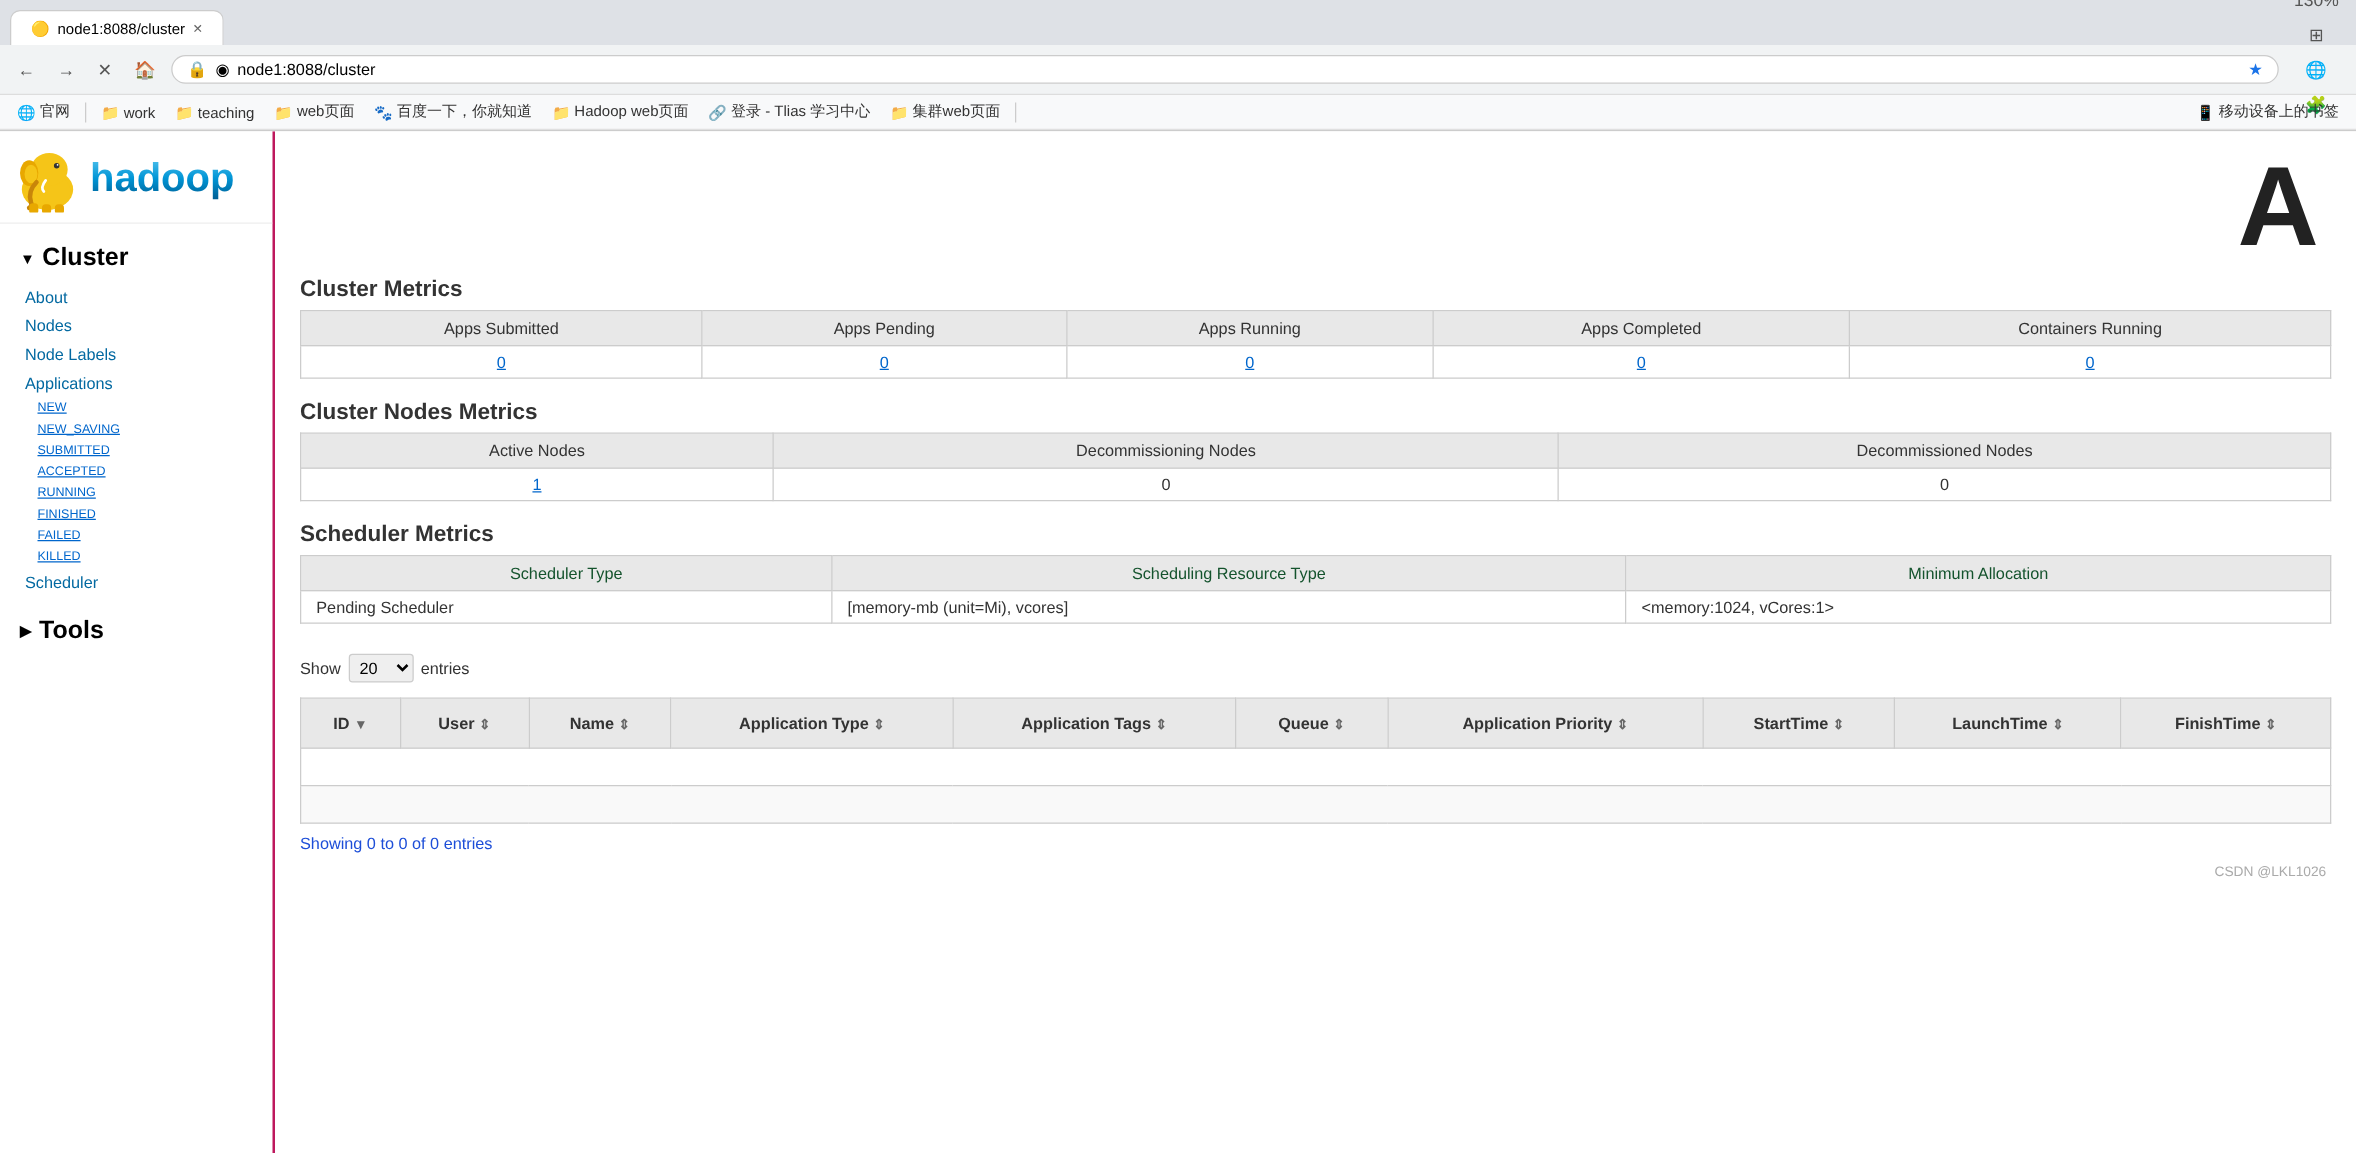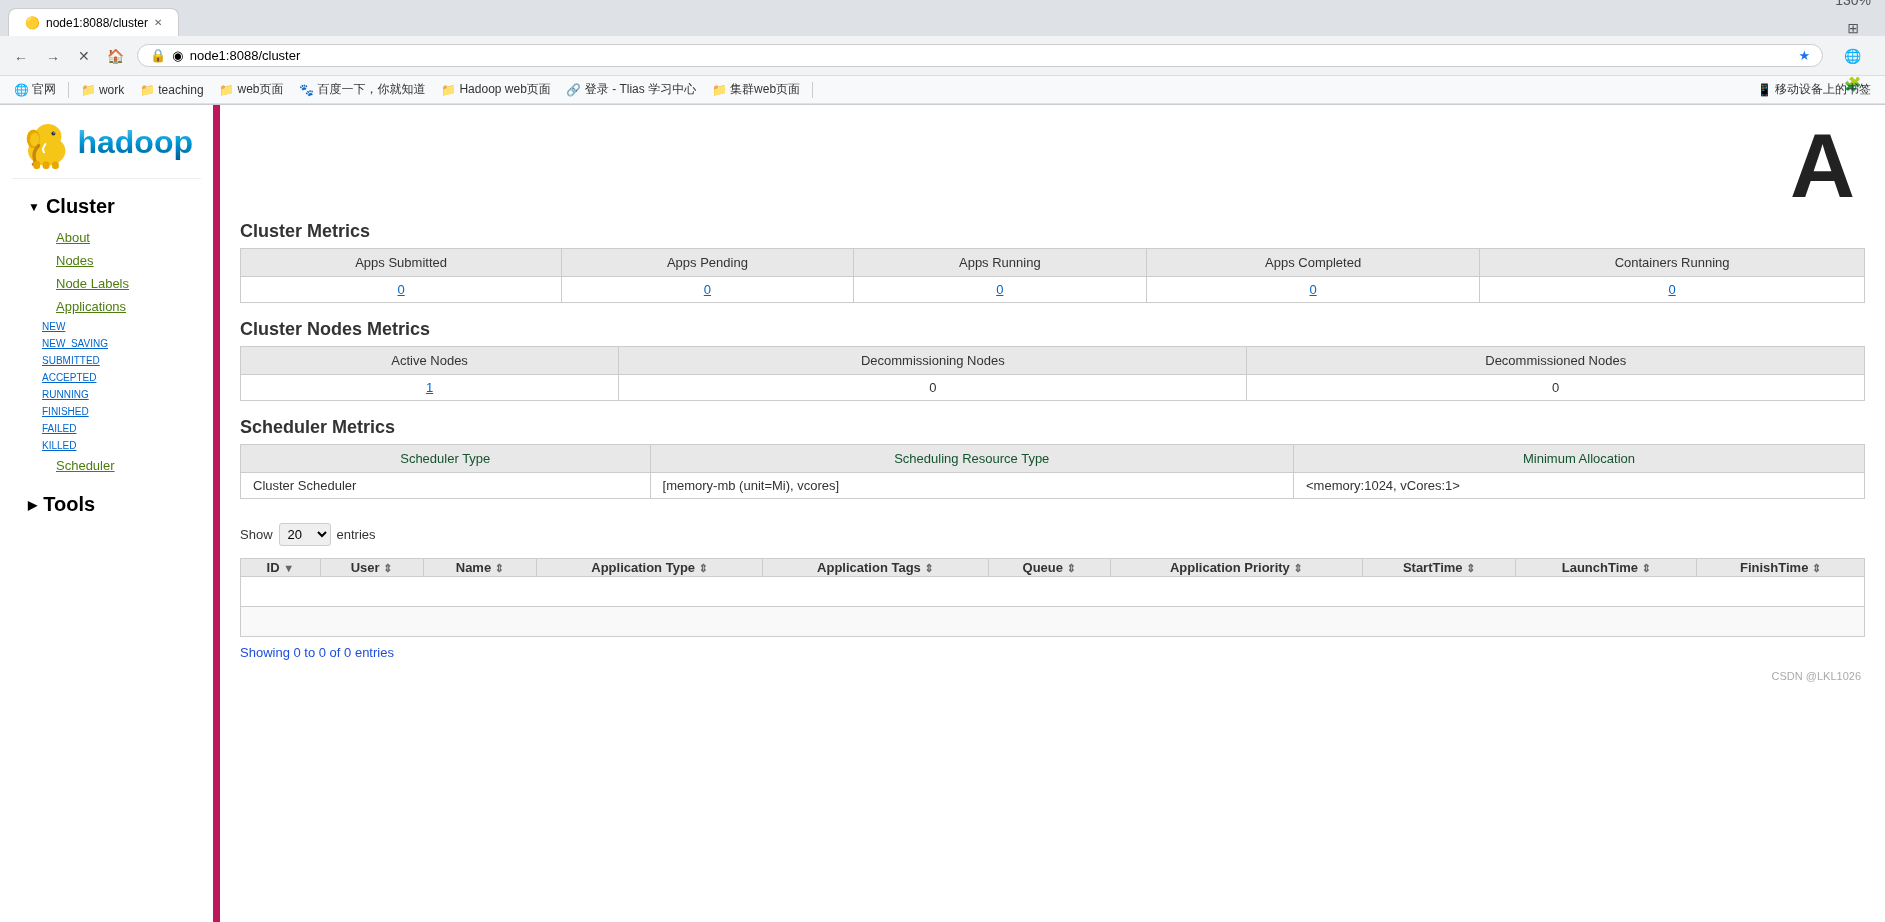--- a/index.html
+++ b/index.html
@@ -17,24 +17,24 @@
     .toolbar-icons { display: flex; align-items: center; gap: 4px; flex-direction: column; }
     .toolbar-icon { padding: 4px 6px; cursor: pointer; color: #555; font-size: 14px; }
     .bookmarks-bar { display: flex; align-items: center; padding: 3px 8px; gap: 4px; background: #f8f9fa; border-bottom: 1px solid #e0e0e0; font-size: 12px; overflow: hidden; height: 28px; }
     .bookmark-item { display: flex; align-items: center; gap: 3px; padding: 2px 6px; border-radius: 3px; cursor: pointer; white-space: nowrap; color: #333; }
     .bookmark-sep { width: 1px; height: 16px; background: #ccc; margin: 0 2px; }
 
     
     .page-container { display: flex; height: calc(100vh - 104px); overflow: hidden; }
 
     
-    .sidebar { width: 220px; min-width: 220px; padding: 10px 12px; background: #fff; border-right: 7px solid #be185d; overflow-y: auto; }
+    .sidebar { width: 220px; min-width: 220px; padding: 10px 0; background: #fff; border-right: 2px solid #be185d; overflow-y: auto; }
     .sidebar-section-title { font-size: 20px; font-weight: bold; padding: 8px 16px; display: flex; align-items: center; gap: 6px; cursor: pointer; }
     .sidebar-arrow { font-size: 12px; }
-    .sidebar-link { display: block; padding: 4px 20px; color: #4d7c0f; text-decoration: underline; cursor: pointer; font-size: 13px; margin-left: 24px; }
+    .sidebar-link { display: block; padding: 4px 20px; color: #0369a1; cursor: pointer; font-size: 13px; }
     .sidebar-sublink { display: block; padding: 3px 30px; color: #0066cc; text-decoration: underline; cursor: pointer; font-size: 10px; }
     .sidebar-section-tools { font-size: 20px; font-weight: bold; padding: 8px 16px; display: flex; align-items: center; gap: 6px; cursor: pointer; margin-top: 8px; }
 
     
     .main-content { flex: 1; overflow-y: auto; overflow-x: auto; padding: 16px 20px; background: #fff; }
     .logo-container { display: flex; align-items: center; justify-content: space-between; width: 100%; }
 
     
     .section-title { font-size: 18px; font-weight: bold; margin: 10px 0 6px; color: #333; }
     .metrics-table { width: 100%; border-collapse: collapse; margin-bottom: 16px; }
@@ -46,21 +46,21 @@
     .scheduler-table { width: 100%; border-collapse: collapse; margin-bottom: 16px; }
     .scheduler-table th { background: #e8e8e8; border: 1px solid #ccc; padding: 6px 12px; font-weight: normal; text-align: center; font-size: 13px; color: #14532d; }
     .scheduler-table td { border: 1px solid #ccc; padding: 5px 12px; text-align: left; font-size: 13px; color: #333; }
 
     
     .show-entries-bar { display: flex; align-items: center; gap: 6px; padding: 8px 0; font-size: 13px; color: #333; margin-bottom: 4px; }
     .show-entries-bar select { padding: 2px 4px; font-size: 13px; border: 1px solid #ccc; border-radius: 3px; }
 
     
     .apps-table { width: 100%; border-collapse: collapse; font-size: 13px; }
-    .apps-table th { background: #e8e8e8; border: 1px solid #ccc; padding: 1px 10px; text-align: center; font-weight: bold; color: #333; white-space: nowrap; }
+    .apps-table th { background: #e8e8e8; border: 1px solid #ccc; padding: 12px 10px; text-align: center; font-weight: bold; color: #333; white-space: nowrap; }
     .apps-table th .sort-icon { font-size: 11px; color: #666; }
     .apps-table td { border: 1px solid #ccc; padding: 6px 10px; text-align: center; }
     .apps-table tbody tr:nth-child(even) { background: #f9f9f9; }
 
     
     .table-footer { padding: 8px 0; font-size: 13px; color: #1d4ed8; }
     .csdn-watermark { text-align: right; font-size: 11px; color: #aaa; padding: 2px 4px; }
 
     
     .elephant-svg { width: 60px; height: 55px; }
@@ -219,21 +219,21 @@
     <table class="scheduler-table">
       <thead>
         <tr>
           <th>Scheduler Type</th>
           <th>Scheduling Resource Type</th>
           <th>Minimum Allocation</th>
         </tr>
       </thead>
       <tbody>
         <tr>
-          <td>Cluster Scheduler</td>
+          <td>Pending Scheduler</td>
           <td>[memory-mb (unit=Mi), vcores]</td>
           <td>&lt;memory:1024, vCores:1&gt;</td>
         </tr>
       </tbody>
     </table>
 
     <div class="show-entries-bar">
       <span>Show</span>
       <select>
         <option value="10">10</option>

